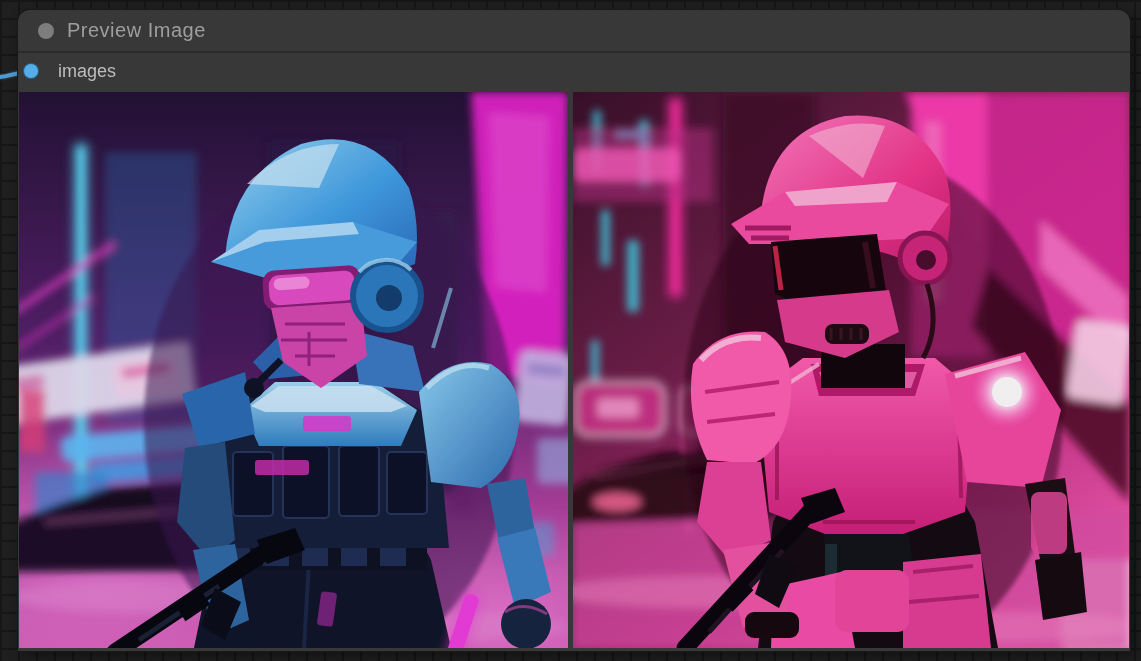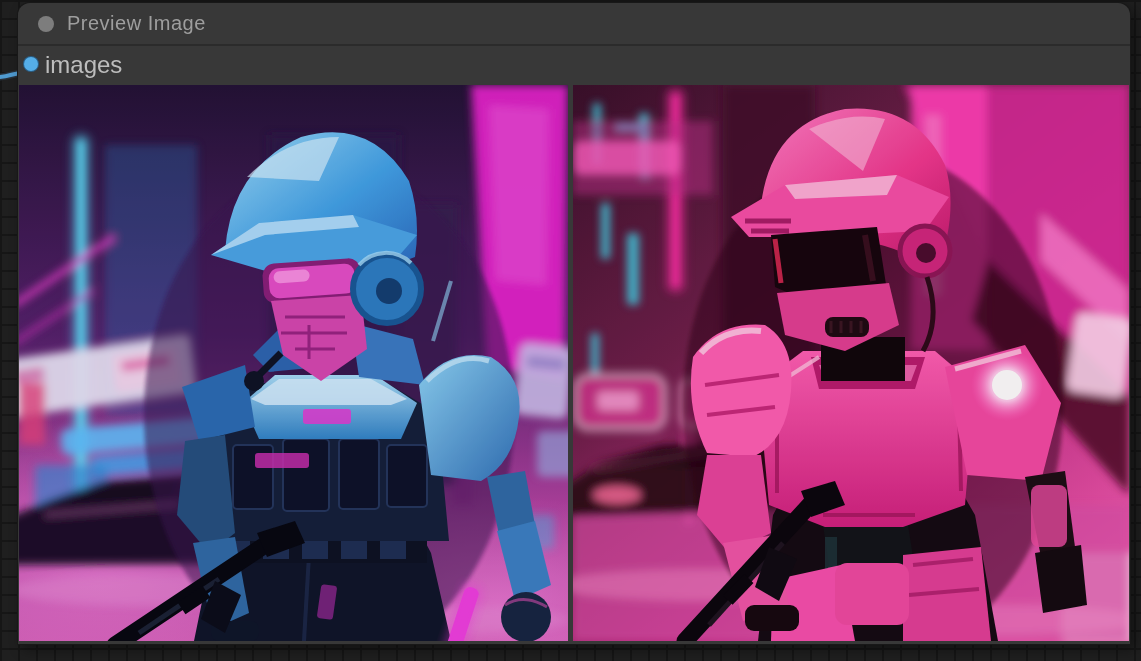--- a/index.html
+++ b/index.html
@@ -8,36 +8,36 @@
     font-family:"Liberation Sans", sans-serif;
     background-color:#1f1f1f;
     background-image:
       linear-gradient(#161616 2px, transparent 2px),
       linear-gradient(90deg,#161616 2px, transparent 2px);
     background-size:18px 18px;
     position:relative;
   }
   .wire{ position:absolute; left:0; top:68px; width:30px; height:14px; }
   .node{
-    position:absolute; left:18px; top:3px; width:1112px; height:641px;
+    position:absolute; left:18px; top:10px; width:1112px; height:641px;
     background:#383838; border-radius:12px 12px 0 0;
     box-shadow:0 0 0 1px #181818, 5px 5px 14px rgba(0,0,0,.45);
   }
   .node-header{
     height:43px; display:flex; align-items:center; gap:13px; padding:0 20px;
     border-bottom:2px solid #2b2b2b; border-radius:12px 12px 0 0;
   }
   .collapse-dot{ width:16px; height:16px; border-radius:50%; background:#7d7d7d; flex:0 0 auto; }
   .node-title{ color:#9e9e9e; font-size:20px; letter-spacing:.5px; }
   .io-row{ height:37px; display:flex; align-items:center; position:relative; }
   .port-dot{
     position:absolute; left:6px; top:11px; width:14px; height:14px; border-radius:50%;
     background:#55aee8; box-shadow:0 0 0 1px #2a5f87;
   }
-  .port-label{ margin-left:27px; color:#bdbdbd; font-size:24px; }
+  .port-label{ margin-left:40px; color:#bdbdbd; font-size:18px; }
   .previews{ position:absolute; left:1px; top:82px; width:1110px; height:556px; display:flex; gap:5px; }
   .preview{ height:556px; overflow:hidden; background:#000; }
   .preview svg{ display:block; }
   .p1{ width:549px; } .p2{ width:556px; }
 </style>
 </head>
 <body>
 
 <svg class="wire" viewBox="0 0 30 14">
   <path d="M-2,9 C10,9 14,4 30,4" fill="none" stroke="#27303a" stroke-width="7"></path>

